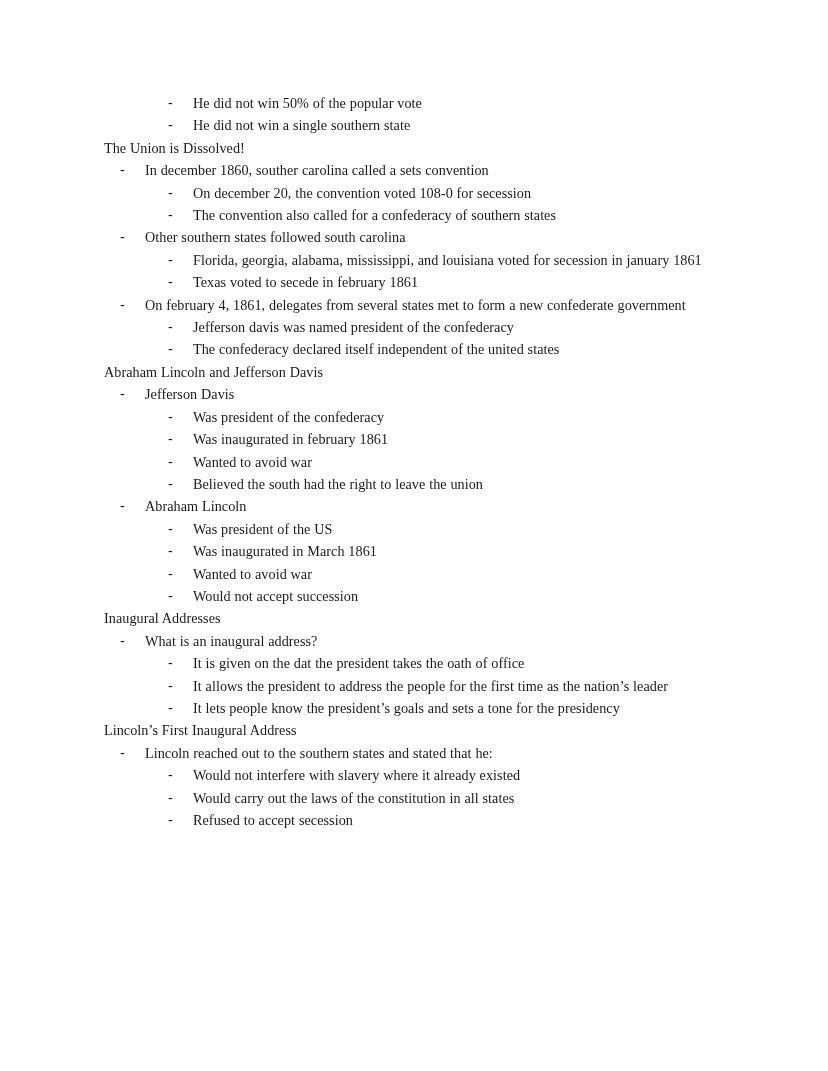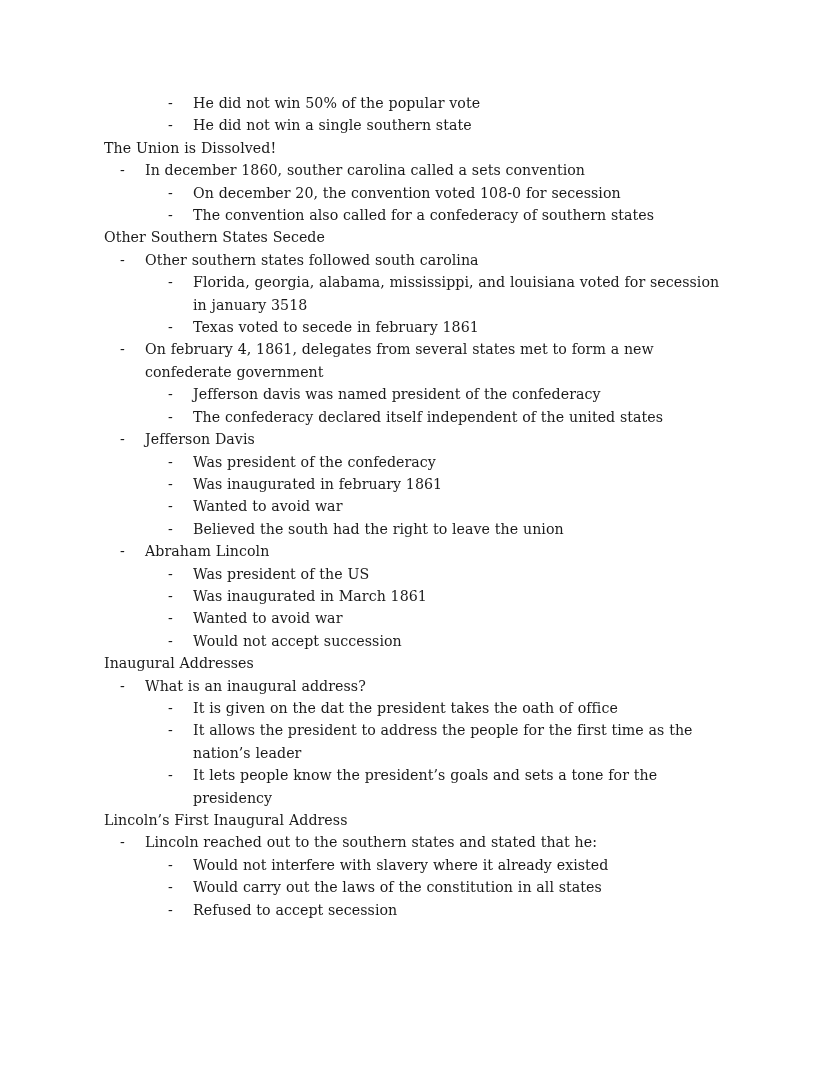--- a/index.html
+++ b/index.html
@@ -54,20 +54,21 @@
     left: 0;
     top: 0;
     width: 25px;
     display: inline-block;
     font-size: 14.2px;
     line-height: 22.4px;
     color: #1a1a1a;
   }
   .txt {
     display: block;
+    font-family: Liberation Serif, serif;
   }
 </style>
 </head>
 <body>
 
 <div id="page">
   <div id="doc-body">
       <div class="line lvl2">
         <span class="bullet">-</span>
         <span class="txt">He did not win 50% of the popular vote</span>
@@ -84,46 +85,46 @@
         <span class="txt">In december 1860, souther carolina called a sets convention</span>
       </div>
       <div class="line lvl2">
         <span class="bullet">-</span>
         <span class="txt">On december 20, the convention voted 108-0 for secession</span>
       </div>
       <div class="line lvl2">
         <span class="bullet">-</span>
         <span class="txt">The convention also called for a confederacy of southern states</span>
       </div>
-      <div class="line lvl0">
-        <span class="txt">Other Southern States Secede</span>
-      </div>
       <div class="line lvl1">
         <span class="bullet">-</span>
         <span class="txt">Other southern states followed south carolina</span>
       </div>
       <div class="line lvl2">
         <span class="bullet">-</span>
-        <span class="txt">Florida, georgia, alabama, mississippi, and louisiana voted for secession in january 3518</span>
+        <span class="txt">Florida, georgia, alabama, mississippi, and louisiana voted for secession in january 1861</span>
       </div>
       <div class="line lvl2">
         <span class="bullet">-</span>
         <span class="txt">Texas voted to secede in february 1861</span>
       </div>
       <div class="line lvl1">
         <span class="bullet">-</span>
         <span class="txt">On february 4, 1861, delegates from several states met to form a new confederate government</span>
       </div>
       <div class="line lvl2">
         <span class="bullet">-</span>
         <span class="txt">Jefferson davis was named president of the confederacy</span>
       </div>
       <div class="line lvl2">
         <span class="bullet">-</span>
         <span class="txt">The confederacy declared itself independent of the united states</span>
+      </div>
+      <div class="line lvl0">
+        <span class="txt">Abraham Lincoln and Jefferson Davis</span>
       </div>
       <div class="line lvl1">
         <span class="bullet">-</span>
         <span class="txt">Jefferson Davis</span>
       </div>
       <div class="line lvl2">
         <span class="bullet">-</span>
         <span class="txt">Was president of the confederacy</span>
       </div>
       <div class="line lvl2">

